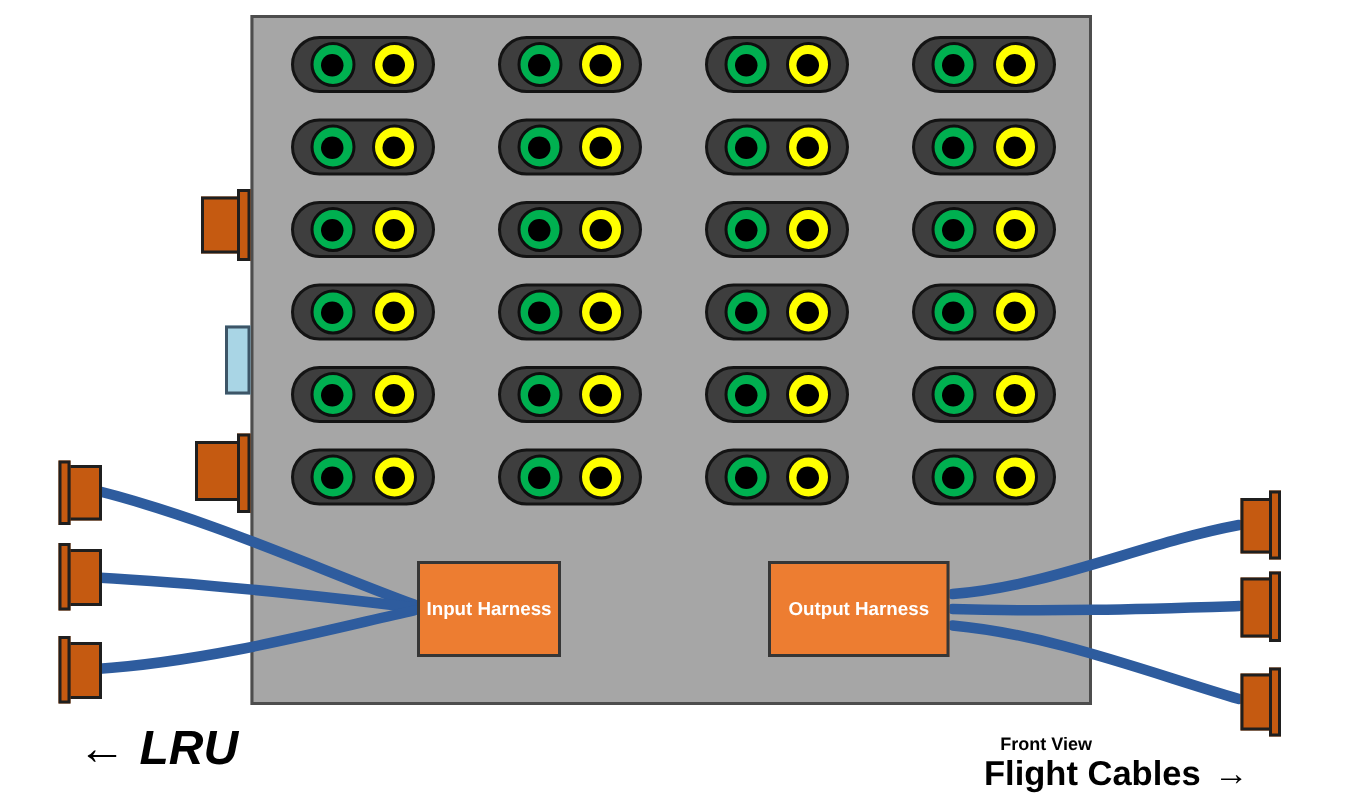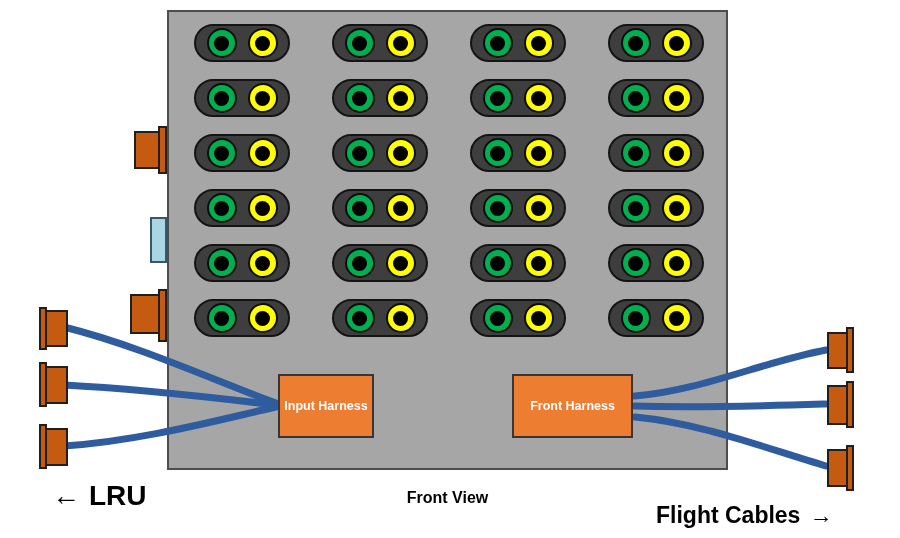--- a/index.html
+++ b/index.html
@@ -56,25 +56,25 @@
     position:absolute; z-index:5;
     background:var(--harness-orange); border:2px solid var(--harness-border);
     color:var(--harness-text); font-weight:bold; font-size:12.5px;
     display:flex; align-items:center; justify-content:center; text-align:center;
   }
   .harness.input { left:278px; top:374px; width:96px; height:64px; }
   .harness.output { left:512px; top:374px; width:121px; height:64px; }
   
   .front-view {
     position:absolute; left:167px; top:489px; width:561px; z-index:6;
-    text-align:center; font-weight:bold; font-size:16px; color:var(--text-black);
+    text-align:right; font-weight:bold; font-size:12px; color:var(--text-black);
   }
   .lru-label {
     position:absolute; left:52px; top:480px; z-index:6;
-    font-weight:bold; font-size:28px; color:var(--text-black); white-space:nowrap;
+    font-weight:bold; font-size:32px; color:var(--text-black); white-space:nowrap;font-style:italic;
   }
   .flight-label {
     position:absolute; left:656px; top:502px; z-index:6;
     font-weight:bold; font-size:23px; color:var(--text-black); white-space:nowrap;
   }
   .lru-label .arrow, .flight-label .arrow { font-weight:bold; }
   .lru-label .arrow { margin-right:9px; }
   .flight-label .arrow { margin-left:9px; }
 </style>
 </head>
@@ -212,21 +212,21 @@
     <div class="conn" style="left:827px; top:385px; width:21px; height:40px;"></div>
     <div class="conn" style="left:846px; top:381px; width:8px; height:47px;"></div>
     <div class="conn" style="left:827px; top:449px; width:21px; height:38px;"></div>
     <div class="conn" style="left:846px; top:445px; width:8px; height:46px;"></div>
   </div>
 
   <div class="harness input">
     <span>Input Harness</span>
   </div>
   <div class="harness output">
-    <span>Front Harness</span>
+    <span>Output Harness</span>
   </div>
 
   <div class="front-view">Front View</div>
 
   <div class="lru-label">
     <span class="arrow">←</span><span>LRU</span>
   </div>
 
   <div class="flight-label">
     <span>Flight Cables</span><span class="arrow">→</span>

